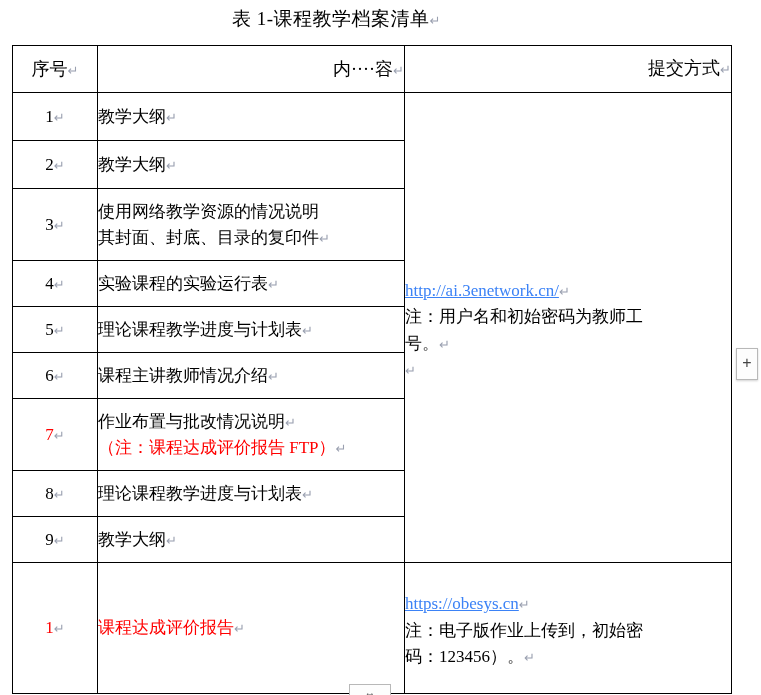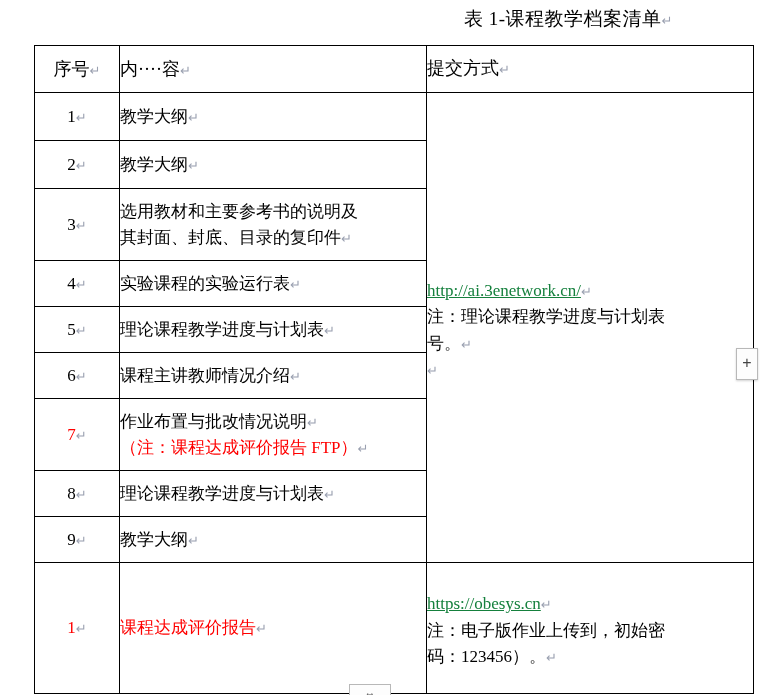--- a/index.html
+++ b/index.html
@@ -20,38 +20,37 @@
     left: 0; top: 0;
     width: 761px;
     height: 695px;
     background: #ffffff;
   }
   .doc-title {
     position: absolute;
     left: 0;
     top: 6px;
     width: 673px;
-    text-align: right;
+    text-align: center;
     font-size: 19px;
     letter-spacing: 0.5px;
     white-space: nowrap;
   }
   .pilcrow {
     color: #9aa0b0;
     font-size: 13px;
     vertical-align: baseline;
   }
   .tbl {
     position: absolute;
     left: 12px;
     top: 45px;
     width: 718px;
     border-collapse: collapse;
     table-layout: fixed;
-    margin-left: 22px;
   }
   .tbl td {
     border: 1px solid #000000;
     vertical-align: middle;
     padding: 0;
   }
   .c-no {
     width: 84px;
     text-align: center;
     font-size: 17px;
@@ -69,33 +68,33 @@
     line-height: 1.55;
     vertical-align: top;
   }
   .head td {
     text-align: center;
     font-size: 18px;
     height: 46px;
     padding: 0;
   }
   .head .c-content, .head .c-submit {
-    text-align: left;
+    text-align: right;
     padding: 0;
     vertical-align: middle;
   }
   .row-h1 { height: 48px; }
   .row-h2 { height: 46px; }
   .row-tall { height: 72px; }
   .row-big { height: 131px; }
   .red {
     color: #ff0000;
   }
   .link {
-    color: #15803d;
+    color: #3b82f6;
     text-decoration: underline;
   }
   .submit-cell-inner {
     padding-top: 6px;
   }
   .note-line {
     display: block;
   }
   .handle {
     position: absolute;
@@ -144,36 +143,36 @@
       <td class="c-content"><span>内····容</span><span class="pilcrow">↵</span></td>
       <td class="c-submit"><span>提交方式</span><span class="pilcrow">↵</span></td>
     </tr>
 
     <tr class="row-h1">
       <td class="c-no"><span>1</span><span class="pilcrow">↵</span></td>
       <td class="c-content"><span>教学大纲</span><span class="pilcrow">↵</span></td>
       <td class="c-submit" rowspan="9">
         <div class="submit-cell-inner">
           <span class="note-line"><a class="link" href="#">http://ai.3enetwork.cn/</a><span class="pilcrow">↵</span></span>
-          <span class="note-line">注：理论课程教学进度与计划表</span>
+          <span class="note-line">注：用户名和初始密码为教师工</span>
           <span class="note-line"><span>号。</span><span class="pilcrow">↵</span></span>
           <span class="note-line"><span class="pilcrow">↵</span></span>
         </div>
       </td>
     </tr>
 
     <tr class="row-h1">
       <td class="c-no"><span>2</span><span class="pilcrow">↵</span></td>
       <td class="c-content"><span>教学大纲</span><span class="pilcrow">↵</span></td>
     </tr>
 
     <tr class="row-tall">
       <td class="c-no"><span>3</span><span class="pilcrow">↵</span></td>
       <td class="c-content">
-            <span class="content-line2">选用教材和主要参考书的说明及</span>
+            <span class="content-line2">使用网络教学资源的情况说明</span>
             <span class="content-line2"><span>其封面、封底、目录的复印件</span><span class="pilcrow">↵</span></span>
           </td>
     </tr>
 
     <tr class="row-h2">
       <td class="c-no"><span>4</span><span class="pilcrow">↵</span></td>
       <td class="c-content"><span>实验课程的实验运行表</span><span class="pilcrow">↵</span></td>
     </tr>
 
     <tr class="row-h2">

